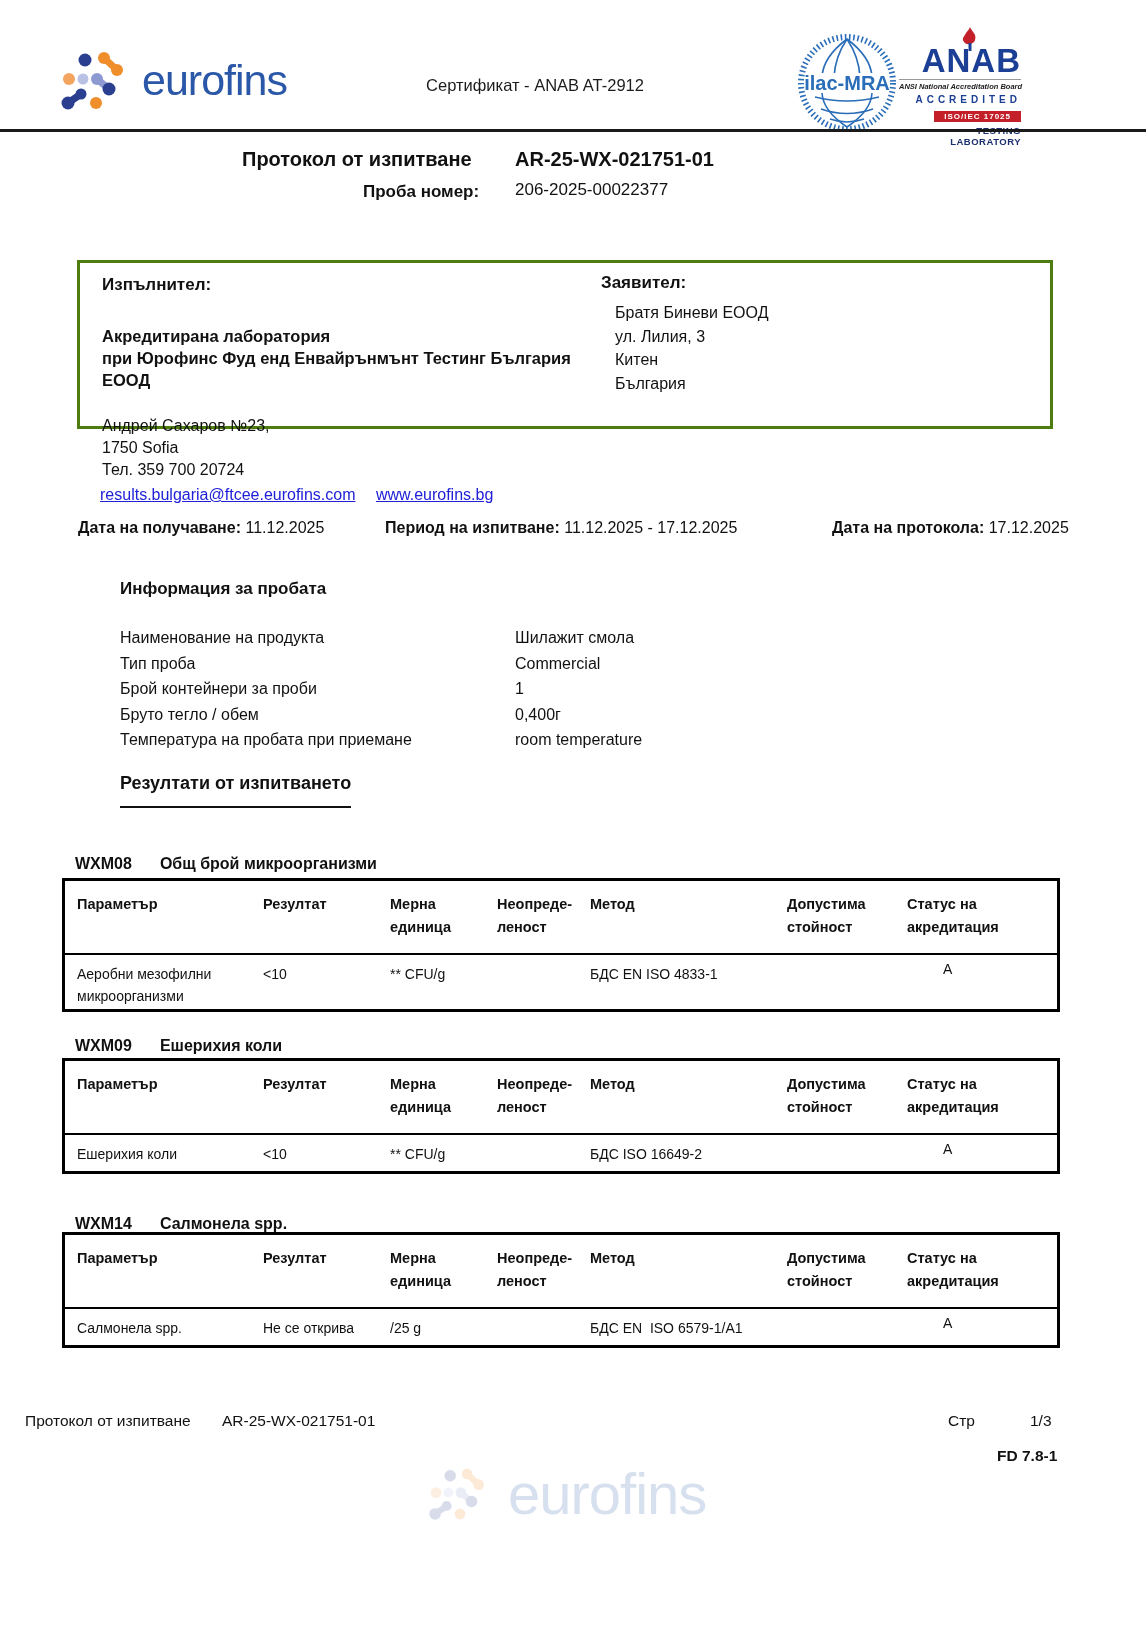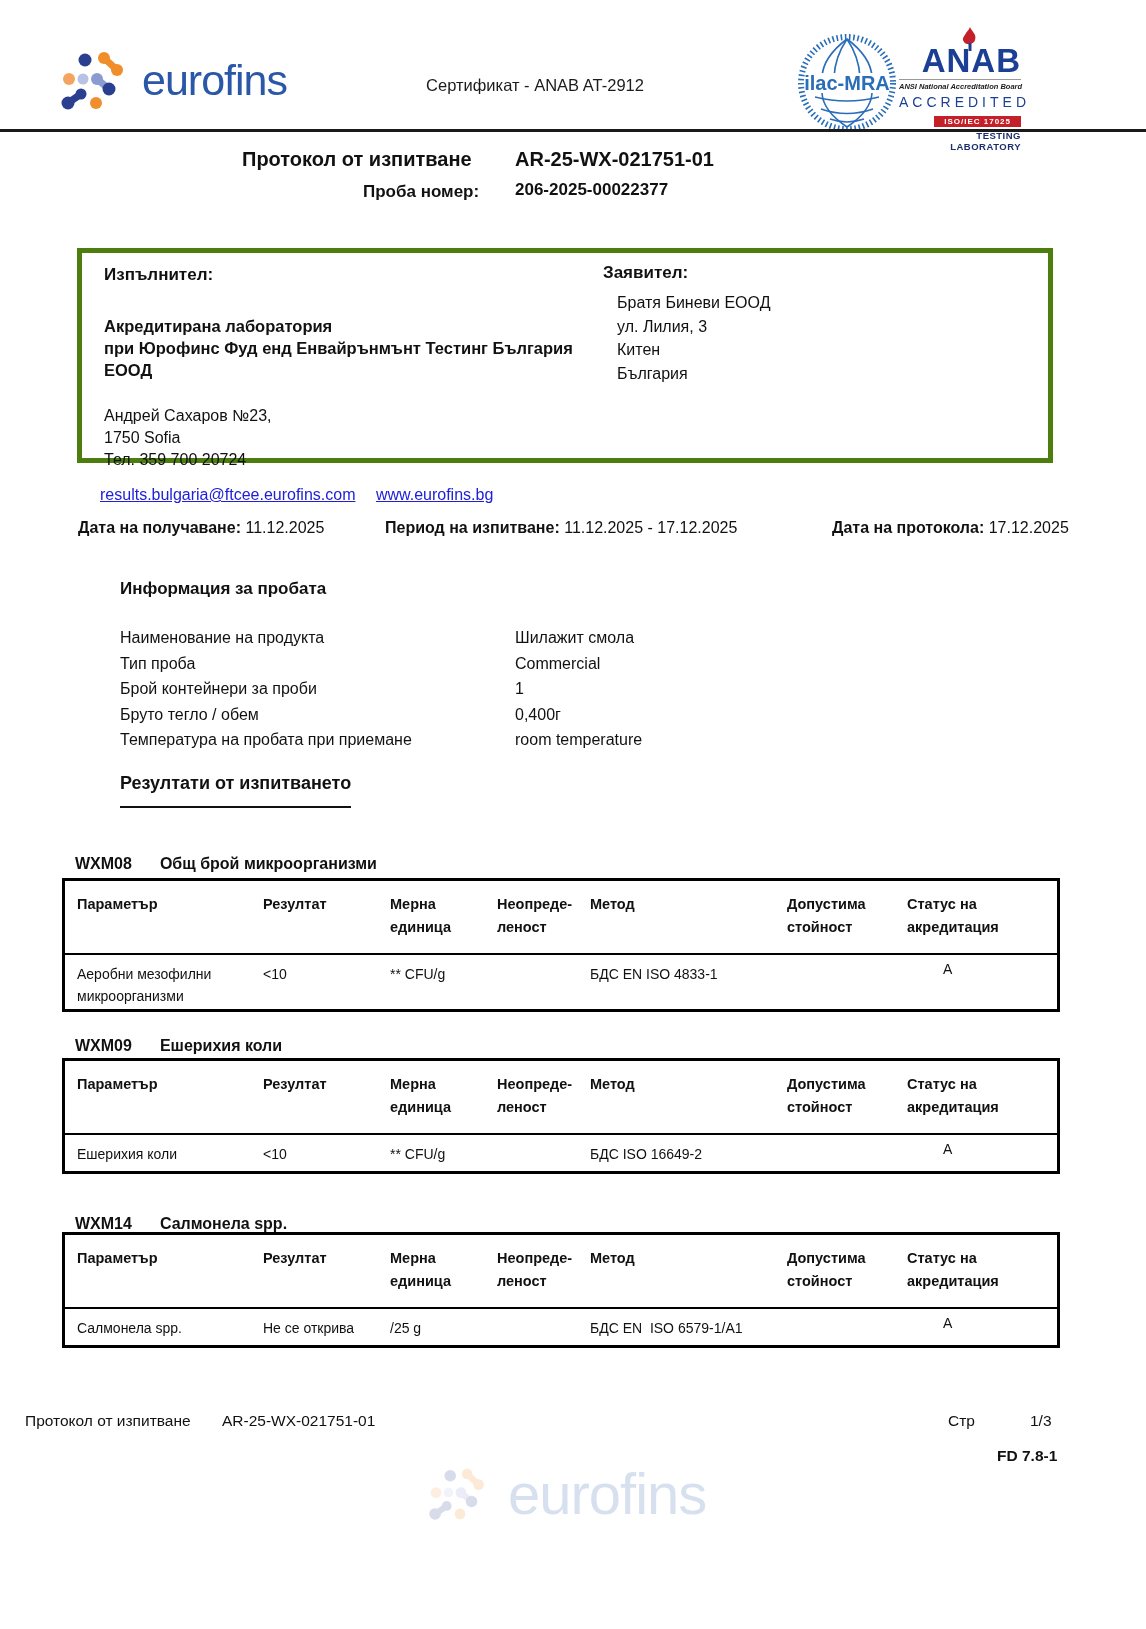--- a/index.html
+++ b/index.html
@@ -8,33 +8,33 @@
 
   
   .logo { position:absolute; left:60px; top:48px; display:flex; align-items:center; gap:10px; }
   .logo .wordmark { font-size:43px; color:#2a57a7; letter-spacing:-1px; }
   .cert-text { position:absolute; left:380px; top:76px; width:310px; text-align:center; font-size:16.5px; color:#1c1c1c; }
   .ilac { position:absolute; left:797px; top:33px; }
   .anab { position:absolute; left:899px; top:44px; width:122px; text-align:right; }
   .anab-name { position:relative; font-size:33px; font-weight:bold; color:#1b3f94; letter-spacing:1px; line-height:34px; }
   .anab-flame { position:absolute; left:62px; top:-17px; }
   .anab-board { font-size:7.5px; font-style:italic; font-weight:bold; color:#222; border-top:1px solid #999; padding-top:2px; margin-top:1px; white-space:nowrap; }
-  .anab-accredited { font-size:14px; font-weight:normal; color:#1b3f94; letter-spacing:4px; margin-top:3px; white-space:nowrap; }
+  .anab-accredited { font-size:10px; font-weight:bold; color:#1b3f94; letter-spacing:4px; margin-top:3px; white-space:nowrap; }
   .anab-iso { display:inline-block; background:#c4202a; color:#fff; font-size:8px; font-weight:bold; padding:1px 10px; margin-top:3px; letter-spacing:1px; }
   .anab-lab { font-size:9.5px; font-weight:bold; color:#1b2f6e; margin-top:2px; letter-spacing:0.5px;margin-left:12px; }
   .toprule { position:absolute; left:0; top:129px; width:1146px; height:3px; background:#1a1a1a; }
 
   
   .doc-title { position:absolute; left:242px; top:148px; font-size:20px; font-weight:bold; }
   .doc-no { position:absolute; left:515px; top:148px; font-size:20px; font-weight:bold; }
   .sample-label { position:absolute; left:363px; top:182px; font-size:17px; font-weight:bold; }
-  .sample-no { position:absolute; left:515px; top:180px; font-size:17px; font-weight:bold; }
-
-  
-  .parties { position:absolute; left:77px; top:248px; width:976px; height:215px; border:5px solid #4d7c0f; }
+  .sample-no { position:absolute; left:515px; top:180px; font-size:17px; font-weight:normal; }
+
+  
+  .parties { position:absolute; left:77px; top:260px; width:976px; height:169px; border:3px solid #4d7c0f; }
   .exec-label { position:absolute; left:22px; top:12px; font-size:17px; font-weight:bold; }
   .exec-name { position:absolute; left:22px; top:62px; font-size:16.5px; font-weight:bold; line-height:22px; }
   .exec-addr { position:absolute; left:22px; top:152px; font-size:16px; line-height:22px; }
   .appl-label { position:absolute; left:521px; top:10px; font-size:17px; font-weight:bold; }
   .appl-lines { position:absolute; left:535px; top:38px; font-size:16px; line-height:23.5px; }
   .links { position:absolute; left:100px; top:486px; font-size:16px; }
   .links a { color:#2020d8; text-decoration:underline; margin-right:16px; }
 
   
   .dates { position:absolute; left:0; top:519px; width:1146px; font-size:16px; }

